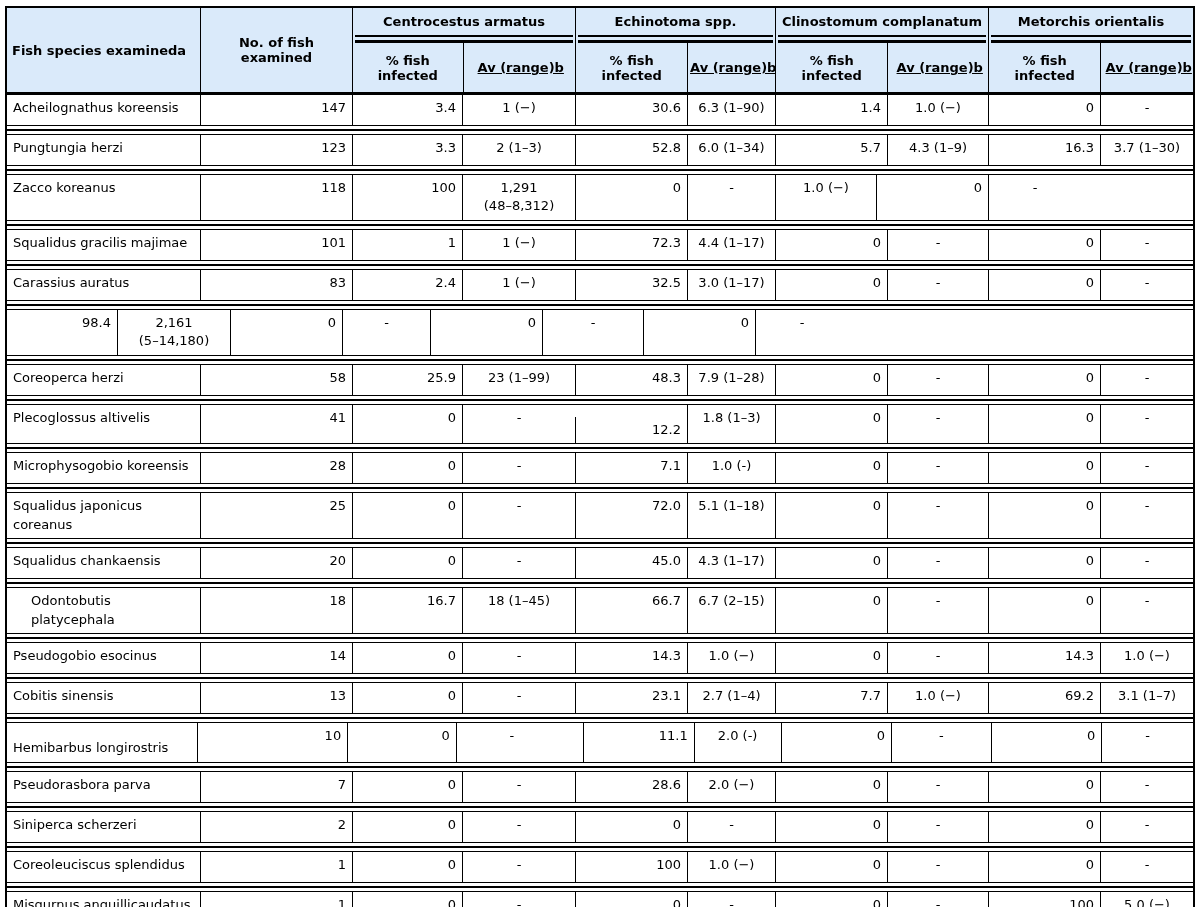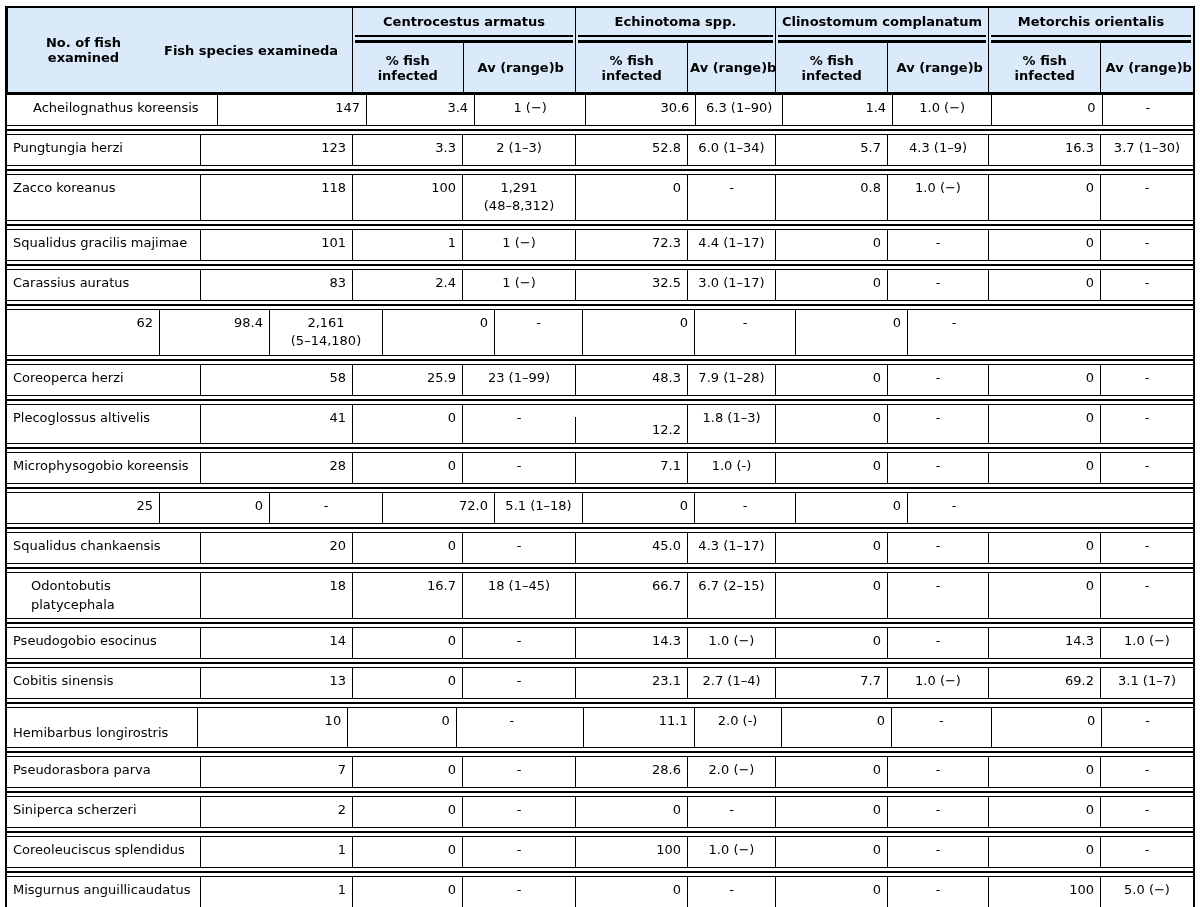--- a/index.html
+++ b/index.html
@@ -13,43 +13,43 @@
   .hcell { box-sizing:border-box; font-weight:bold; font-size:13px; display:flex; }
   .hcell.species { width:193px; align-items:center; padding-left:5px; }
   .hcell.nfish  { width:152px; border-left:1px solid #000; align-items:center; justify-content:center; text-align:center; }
   .groups { display:flex; }
   .group { box-sizing:border-box; border-left:1px solid #000; display:flex; flex-direction:column; }
   .group-title { height:27px; display:flex; align-items:center; justify-content:center; font-weight:bold; font-size:13px; white-space:nowrap; overflow:hidden; }
   .dblsep { height:8px; box-sizing:border-box; border-top:2px solid #000; border-bottom:3px solid #000; margin:0 2px; }
   .subrow { display:flex; flex:1; }
   .sub { box-sizing:border-box; font-weight:bold; font-size:13px; display:flex; align-items:center; justify-content:center; text-align:center; white-space:pre-line; overflow:hidden; min-height:46px; }
   .sub.av { white-space:nowrap; padding-left:3px; }
-  .sub + .sub { border-left:1px solid #000; }
+  .sub + .sub { border-left:1px solid #000;text-decoration:underline; }
 
   
   .row { display:flex; align-items:stretch; background:#fff; border-top:1px solid #000; border-bottom:1px solid #000; min-height:30px; }
   .cell { box-sizing:border-box; font-size:13px; line-height:1.42; padding:4px 6px; overflow:hidden; }
   .cell + .cell { border-left:1px solid #000; }
   .al { text-align:left; }
   .ar { text-align:right; }
   .ac { text-align:center; white-space:pre-line; }
 
   
   .rowsep { height:8px; position:relative; background:#fff; }
   .rowsep::after { content:""; position:absolute; left:0; right:0; top:3px; height:2px; background:#000; }
 </style>
 </head>
 <body>
 
 <div class="tablewrap">
   <div class="ptable">
     <div class="header">
+      <div class="hcell species">Fish species examineda</div>
       <div class="hcell nfish" style="white-space: pre-line;">No. of fish
 examined</div>
-      <div class="hcell species">Fish species examineda</div>
       <div class="groups">
           <div class="group" style="width: 223px;">
             <div class="group-title">Centrocestus armatus</div>
             <div class="dblsep"></div>
             <div class="subrow">
               <div class="sub pct" style="width: 110px;">% fish
 infected</div>
               <div class="sub av" style="width: 113px;">Av (range)b</div>
             </div>
           </div>
@@ -77,21 +77,21 @@
             <div class="subrow">
               <div class="sub pct" style="width: 112px;">% fish
 infected</div>
               <div class="sub av" style="width: 93px;">Av (range)b</div>
             </div>
           </div>
         </div>
     </div>
     <div id="tbody">
         <div class="row">
-          <div class="cell al" style="width: 193px; margin-left: 20px;">Acheilognathus koreensis</div>
+          <div class="cell al" style="width: 193px;">Acheilognathus koreensis</div>
           <div class="cell ar" style="width: 152px;">147</div>
           <div class="cell ar" style="width: 110px;">3.4</div>
           <div class="cell ac" style="width: 113px;">1 (−)</div>
           <div class="cell ar" style="width: 112px;">30.6</div>
           <div class="cell ac" style="width: 88px;">6.3 (1–90)</div>
           <div class="cell ar" style="width: 112px;">1.4</div>
           <div class="cell ac" style="width: 101px;">1.0 (−)</div>
           <div class="cell ar" style="width: 112px;">0</div>
           <div class="cell ac" style="width: 93px;">-</div>
         </div>
@@ -110,21 +110,20 @@
         </div>
         <div class="rowsep"></div>
         <div class="row">
           <div class="cell al" style="width: 193px;">Zacco koreanus</div>
           <div class="cell ar" style="width: 152px;">118</div>
           <div class="cell ar" style="width: 110px;">100</div>
           <div class="cell ac" style="width: 113px;">1,291
 (48–8,312)</div>
           <div class="cell ar" style="width: 112px;">0</div>
           <div class="cell ac" style="width: 88px;">-</div>
-          <div class="cell ar" style="width: 112px;">0.8</div>
           <div class="cell ac" style="width: 101px;">1.0 (−)</div>
           <div class="cell ar" style="width: 112px;">0</div>
           <div class="cell ac" style="width: 93px;">-</div>
         </div>
         <div class="rowsep"></div>
         <div class="row">
           <div class="cell al" style="width: 193px;">Squalidus gracilis majimae</div>
           <div class="cell ar" style="width: 152px;">101</div>
           <div class="cell ar" style="width: 110px;">1</div>
           <div class="cell ac" style="width: 113px;">1 (−)</div>
@@ -143,21 +142,20 @@
           <div class="cell ac" style="width: 113px;">1 (−)</div>
           <div class="cell ar" style="width: 112px;">32.5</div>
           <div class="cell ac" style="width: 88px;">3.0 (1–17)</div>
           <div class="cell ar" style="width: 112px;">0</div>
           <div class="cell ac" style="width: 101px;">-</div>
           <div class="cell ar" style="width: 112px;">0</div>
           <div class="cell ac" style="width: 93px;">-</div>
         </div>
         <div class="rowsep"></div>
         <div class="row">
-          <div class="cell ar" style="width: 152px;">62</div>
           <div class="cell ar" style="width: 110px;">98.4</div>
           <div class="cell ac" style="width: 113px;">2,161
 (5–14,180)</div>
           <div class="cell ar" style="width: 112px;">0</div>
           <div class="cell ac" style="width: 88px;">-</div>
           <div class="cell ar" style="width: 112px;">0</div>
           <div class="cell ac" style="width: 101px;">-</div>
           <div class="cell ar" style="width: 112px;">0</div>
           <div class="cell ac" style="width: 93px;">-</div>
         </div>
@@ -195,20 +193,21 @@
           <div class="cell ac" style="width: 113px;">-</div>
           <div class="cell ar" style="width: 112px;">7.1</div>
           <div class="cell ac" style="width: 88px;">1.0 (-)</div>
           <div class="cell ar" style="width: 112px;">0</div>
           <div class="cell ac" style="width: 101px;">-</div>
           <div class="cell ar" style="width: 112px;">0</div>
           <div class="cell ac" style="width: 93px;">-</div>
         </div>
         <div class="rowsep"></div>
         <div class="row">
+          <div class="cell al" style="width: 193px;">Squalidus japonicus coreanus</div>
           <div class="cell ar" style="width: 152px;">25</div>
           <div class="cell ar" style="width: 110px;">0</div>
           <div class="cell ac" style="width: 113px;">-</div>
           <div class="cell ar" style="width: 112px;">72.0</div>
           <div class="cell ac" style="width: 88px;">5.1 (1–18)</div>
           <div class="cell ar" style="width: 112px;">0</div>
           <div class="cell ac" style="width: 101px;">-</div>
           <div class="cell ar" style="width: 112px;">0</div>
           <div class="cell ac" style="width: 93px;">-</div>
         </div>

